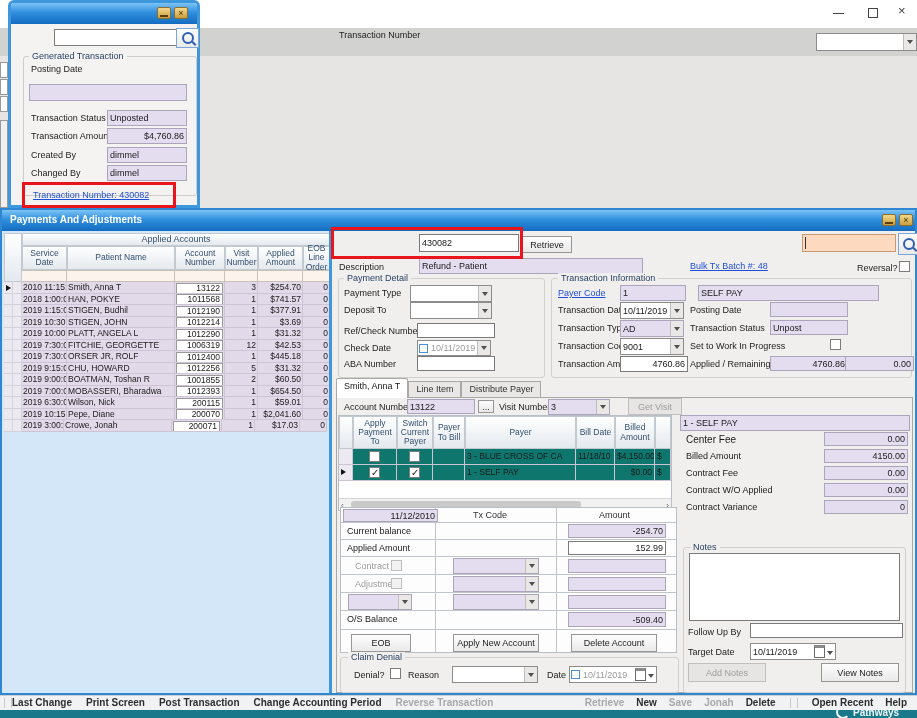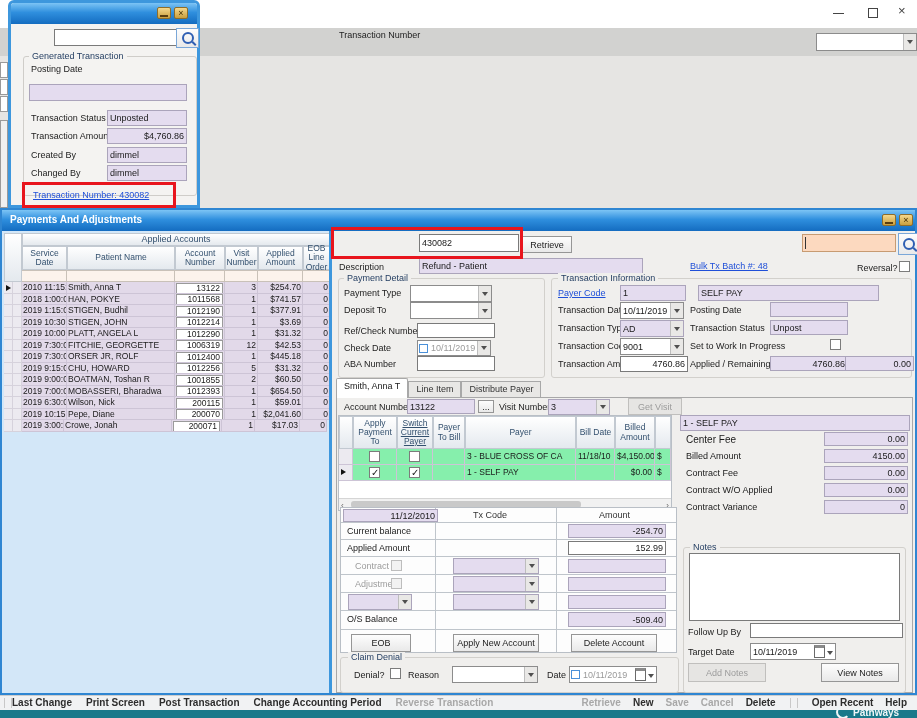--- a/index.html
+++ b/index.html
@@ -48,21 +48,21 @@
            background:#e2d9e9;font-size:8.5px;line-height:11px;overflow:hidden;white-space:nowrap;padding:0 1px;}
   .aa-cell.mk{background:#eceaf0;border-color:#d6d2dc;position:relative;}
   .aa-cell.num{text-align:right;}
   .aa-accbox{background:#fff;border:1px solid #9a9a9a;height:9px;margin-top:0.5px;font-size:8.5px;
              line-height:8.5px;text-align:right;padding:0 2px;overflow:hidden;}
   .mark-tri{position:absolute;left:2px;top:2.5px;width:0;height:0;border-top:3.5px solid transparent;
             border-bottom:3.5px solid transparent;border-left:5px solid #111;}
   
   .pg-row{display:flex;height:16px;}
   .pg-cell{box-sizing:border-box;border-right:1px solid #cdc4d6;border-bottom:1px solid #cdc4d6;
-           background:#86efac;font-size:8.5px;line-height:14px;overflow:hidden;white-space:nowrap;
+           background:#0f766e;font-size:8.5px;line-height:14px;overflow:hidden;white-space:nowrap;
            padding:0 2px;position:relative;}
   .pg-cell.mk{background:#eceaf0;}
   .pg-cell.ctr{display:flex;align-items:center;justify-content:center;padding:0;}
   .pgcb{position:relative;width:11px;height:11px;background:#fff;border:1px solid #7c7c7c;box-sizing:border-box;}
   .pgcb.checked::after{content:"✓";position:absolute;left:1px;top:-2px;font-size:10px;color:#222;}
   .sb-item{white-space:nowrap;font-size:10px;font-weight:600;color:#2d2d2d;cursor:pointer;}
   .sb-item.disabled{color:#a8a8a8;font-weight:600;cursor:default;}
   .grip{width:6px;height:10px;border-left:1px solid #c8c8c8;border-right:1px solid #c8c8c8;margin:0 2px;}
   .vline{position:absolute;width:1px;background:#bfc5cb;}
   .hline{position:absolute;height:1px;background:#bfc5cb;}
@@ -442,21 +442,21 @@
         <span class="ddb">
           <i class="tri"></i>
         </span>
       </div>
     <div class="btn disabled" style="left:626px;top:188px;width:52px;height:15px;">Get Visit</div>
 
     <div class="abs" style="left:336px;top:205px;width:334px;height:96px;background:#fff;border:1px solid #b9bfc6;box-sizing:border-box;">
       <div id="pg-headers" style="display:flex;height:33px;">
           <div class="hdrcell" style="width: 14px;"></div>
           <div class="hdrcell" style="width: 44px;">Apply<br>Payment<br>To</div>
-          <div class="hdrcell" style="width: 36px; text-decoration: underline;">Switch<br>Current<br>Payer</div>
+          <div class="hdrcell" style="width: 36px;">Switch<br>Current<br>Payer</div>
           <div class="hdrcell" style="width: 32px;">Payer<br>To Bill</div>
           <div class="hdrcell" style="width: 111px;">Payer</div>
           <div class="hdrcell" style="width: 39px;">Bill Date</div>
           <div class="hdrcell" style="width: 40px;">Billed<br>Amount</div>
           <div class="hdrcell" style="width: 16px;"></div>
         </div>
       <div id="pg-rows">
           <div class="pg-row">
             <div class="pg-cell mk" style="width: 14px;"></div>
             <div class="pg-cell ctr" style="width: 44px;">
@@ -628,21 +628,21 @@
         <span class="sb-item">Last Change</span>
         <span class="sb-item">Print Screen</span>
         <span class="sb-item">Post Transaction</span>
         <span class="sb-item">Change Accounting Period</span>
         <span class="sb-item disabled">Reverse Transaction</span>
       </div>
     <div id="sb-right" style="position:absolute;right:10px;top:1px;display:flex;gap:12px;align-items:center;">
         <span class="sb-item disabled">Retrieve</span>
         <span class="sb-item">New</span>
         <span class="sb-item disabled">Save</span>
-        <span class="sb-item disabled">Cancel</span>
+        <span class="sb-item disabled">Jonah</span>
         <span class="sb-item">Delete</span>
         <div class="grip" style="position: relative;"></div>
         <span class="sb-item">Open Recent</span>
         <span class="sb-item">Help</span>
       </div>
   </div>
 
   <div class="abs" style="left:0;top:710px;width:917px;height:8px;background:#19798a;"></div>
   <div class="abs" style="left:836px;top:705px;display:flex;align-items:center;z-index:5;">
     <span style="width:10px;height:10px;border:2px solid #eef6f7;border-top-color:transparent;border-right-color:transparent;border-radius:50%;margin-right:3px;"></span>

